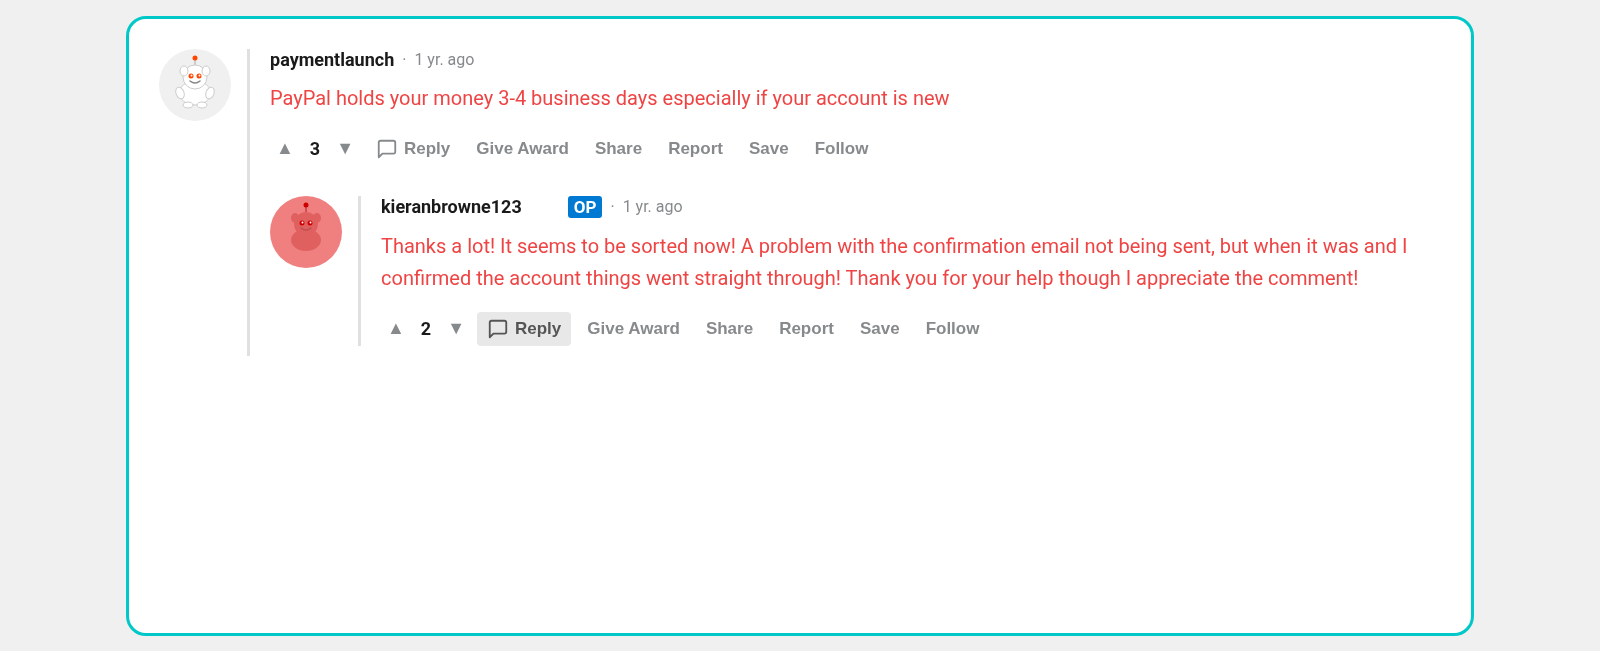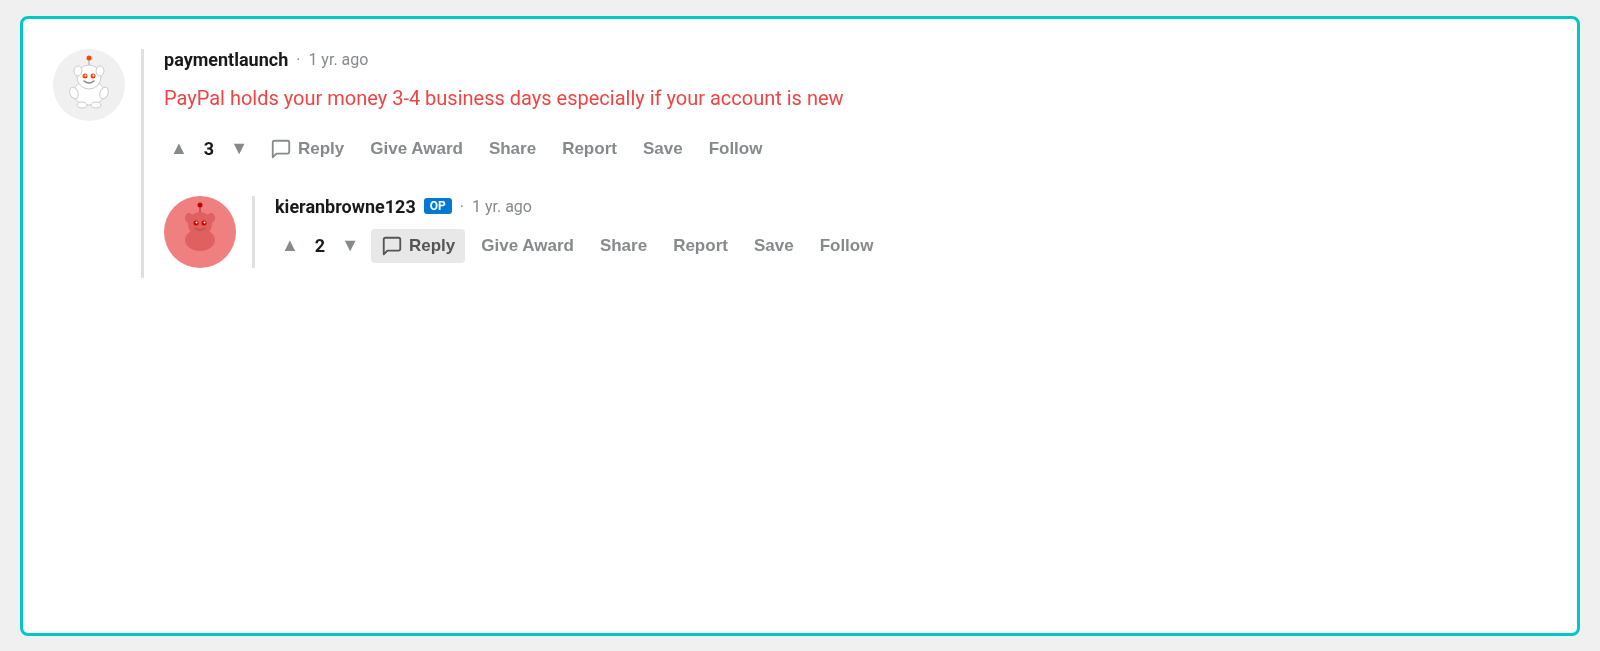--- a/index.html
+++ b/index.html
@@ -7,22 +7,22 @@
       background: #f0f0f0;
       display: flex;
       justify-content: center;
       align-items: center;
       min-height: 100vh;
       font-family: -apple-system, BlinkMacSystemFont, 'Segoe UI', Roboto, Arial, sans-serif;
     }
     .card {
       background: #ffffff;
       border: 3px solid #00c8c8;
-      border-radius: 8px;
-      width: 1560px;
+      border-radius: 20px;
+      width: 1348px;
       min-height: 620px;
       padding: 30px 44px 30px 30px;
     }
     .comment {
       display: flex;
       flex-direction: row;
       gap: 16px;
       margin-bottom: 10px;
     }
     .avatar {
@@ -53,24 +53,25 @@
       margin-bottom: 12px;
     }
     .username {
       font-weight: 700;
       font-size: 18px;
       color: #1a1a1b;
     }
     .op-badge {
       background: #0079d3;
       color: #fff;
-      font-size: 12px;
+      font-size: 17px;
       font-weight: 700;
       padding: 1px 6px;
       border-radius: 3px;
+      margin-left: 38px;
     }
     .meta-dot {
       color: #878a8c;
       font-size: 16px;
     }
     .timestamp {
       color: #878a8c;
       font-size: 16px;
     }
     .comment-text {
@@ -223,20 +224,21 @@
               <path d="M25 26 Q30 30 35 26" stroke="#c05050" stroke-width="1.5" fill="none" stroke-linecap="round"></path>
             </svg>
           </div>
           <div class="comment-body">
             <div class="comment-meta">
               <span class="username">kieranbrowne123</span>
               <span class="op-badge">OP</span>
               <span class="meta-dot">·</span>
               <span class="timestamp">1 yr. ago</span>
             </div>
+            <div class="comment-text">Thanks a lot! It seems to be sorted now! A problem with the confirmation email not being sent, but when it was and I confirmed the account things went straight through! Thank you for your help though I appreciate the comment!</div>
             <div class="actions">
               <button class="vote-btn">▲</button>
               <span class="vote-count">2</span>
               <button class="vote-btn">▼</button>
               <button class="action-btn highlighted">
                 <svg class="reply-icon" viewBox="0 0 24 24" fill="none" stroke="#555" stroke-width="2" stroke-linecap="round" stroke-linejoin="round">
                   <path d="M21 15a2 2 0 0 1-2 2H7l-4 4V5a2 2 0 0 1 2-2h14a2 2 0 0 1 2 2z"></path>
                 </svg>
                 <span>Reply</span>
               </button>

